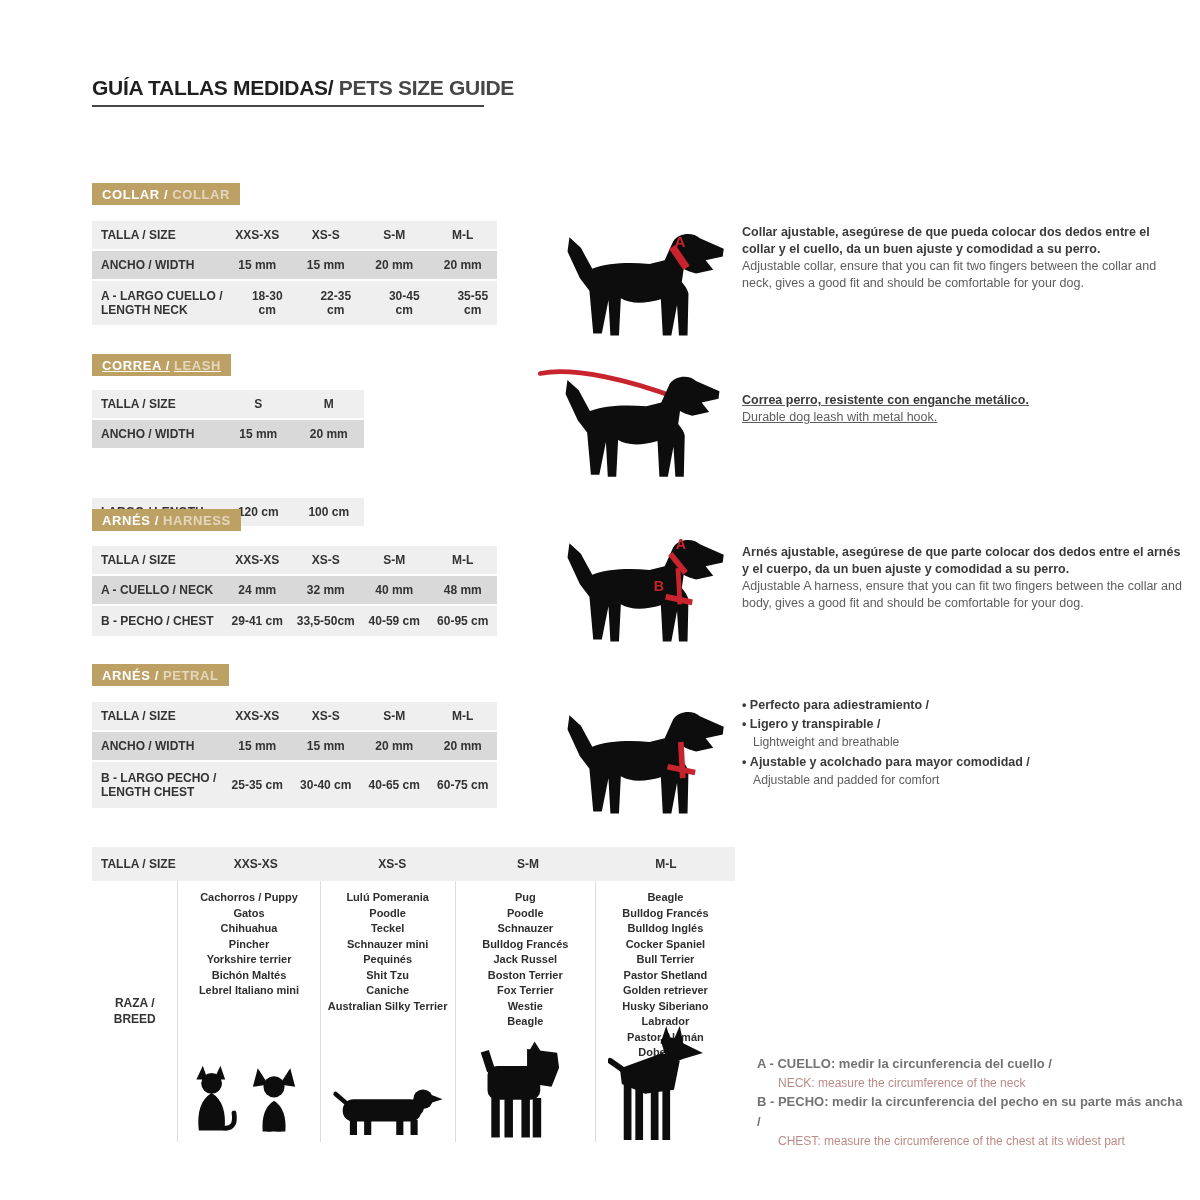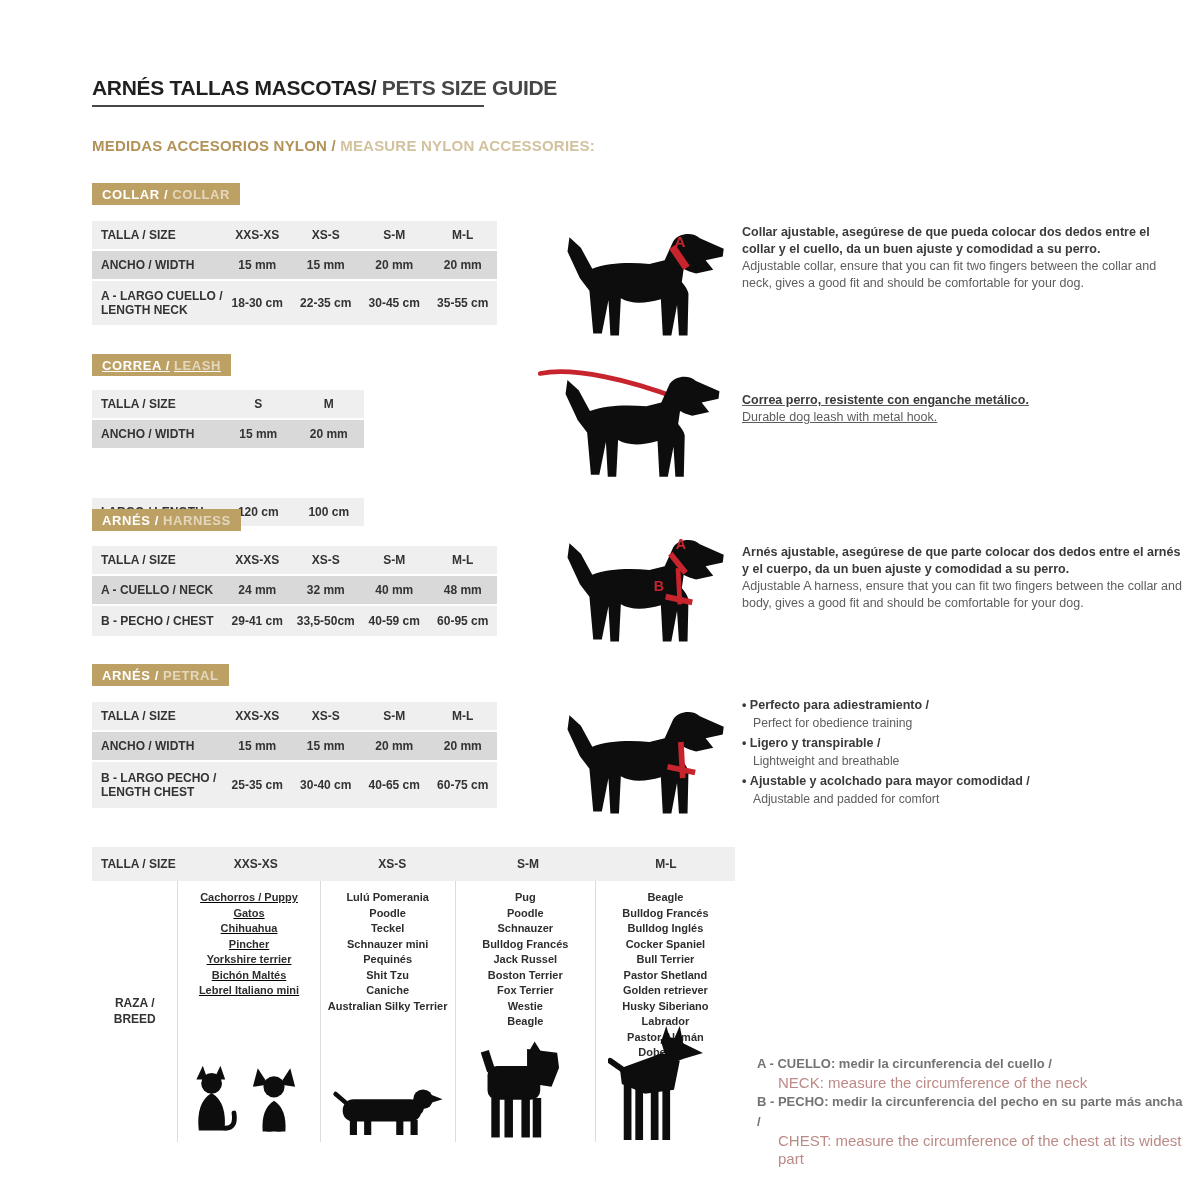--- a/index.html
+++ b/index.html
@@ -41,53 +41,52 @@
   .bh-size{text-align:center;}
   .breeds-body{display:flex;height:261px;}
   .b-labelcol{width:86px;display:flex;flex-direction:column;justify-content:center;
               align-items:center;font-weight:bold;font-size:12px;color:#333;line-height:1.3;}
   .b-col{border-left:1px solid #dcdcdc;position:relative;padding-top:9px;text-align:center;}
   .b-col .list-item{font-size:11px;font-weight:bold;color:#2e2e2e;line-height:15.5px;}
   .animal{position:absolute;}
 
   
   .note-es{color:#737373;font-weight:bold;font-size:13px;line-height:20px;}
-  .note-en{color:#bb8a86;font-size:15px;line-height:18px;padding-left:21px;}
+  .note-en{color:#bb8a86;font-size:12px;line-height:18px;padding-left:21px;}
 
   svg{display:block;}
 </style>
 </head>
 <body>
 
 <div class="canvas">
 
   <div class="abs" style="left:92px;top:76px;">
-    <div class="title"><span>ARNÉS TALLAS MASCOTAS/</span><span class="t-en"> PETS SIZE GUIDE</span></div>
+    <div class="title"><span>GUÍA TALLAS MEDIDAS/</span><span class="t-en"> PETS SIZE GUIDE</span></div>
     <div class="rule" style="width:392px;"></div>
   </div>
-  <div class="abs subtitle" style="left:92px;top:137px;"><span>MEDIDAS ACCESORIOS NYLON / </span><span class="s-en">MEASURE NYLON ACCESSORIES:</span></div>
 
   <div class="abs badge" style="left:92px;top:183px;"><span>COLLAR /</span><span class="b-en">COLLAR</span></div>
 
   <div class="abs size-table" style="left:92px;top:221px;width:405px;">
     <div class="t-row light" style="height:28px;">
       <div class="t-label">TALLA / SIZE</div>
       <div class="t-val">XXS-XS</div>
       <div class="t-val">XS-S</div>
       <div class="t-val">S-M</div>
       <div class="t-val">M-L</div>
     </div>
     <div class="t-row dark" style="height:28px;">
       <div class="t-label">ANCHO / WIDTH</div>
       <div class="t-val">15 mm</div>
       <div class="t-val">15 mm</div>
       <div class="t-val">20 mm</div>
       <div class="t-val">20 mm</div>
     </div>
-    <div class="t-row light" style="height:44px;">
+    <div class="t-row light" style="height:44px;gap:20px;">
       <div class="t-label">A - LARGO CUELLO / LENGTH NECK</div>
       <div class="t-val">18-30 cm</div>
       <div class="t-val">22-35 cm</div>
       <div class="t-val">30-45 cm</div>
       <div class="t-val">35-55 cm</div>
     </div>
   </div>
 
   <svg class="abs" style="left:538px;top:222px;" width="200" height="124" viewBox="0 0 210 130">
     <path fill="#0d0d0d" d="M33,16 L45,27 L57,49 C73,43 95,42 117,44 L133,40 L142,20 C148,11 163,10 170,17 L195,28 L194,36 L176,40 L184,50 L166,54 C158,52 155,50 153,49 L151,63 C155,68 157,71 158,75 L157,119 L148,119 L146,87 L140,119 L131,119 L129,81 C112,86 97,86 87,80 L85,119 L76,119 L74,82 L67,117 L58,117 L54,72 L44,59 L31,31 Z"></path>
@@ -197,42 +196,41 @@
   </div>
 
   <svg class="abs" style="left:538px;top:700px;" width="200" height="124" viewBox="0 0 210 130">
     <path fill="#0d0d0d" d="M33,16 L45,27 L57,49 C73,43 95,42 117,44 L133,40 L142,20 C148,11 163,10 170,17 L195,28 L194,36 L176,40 L184,50 L166,54 C158,52 155,50 153,49 L151,63 C155,68 157,71 158,75 L157,119 L148,119 L146,87 L140,119 L131,119 L129,81 C112,86 97,86 87,80 L85,119 L76,119 L74,82 L67,117 L58,117 L54,72 L44,59 L31,31 Z"></path>
     <path d="M150,44 L152,82" stroke="#c8242d" stroke-width="6" fill="none"></path>
     <path d="M136,70 L165,76" stroke="#c8242d" stroke-width="6" fill="none"></path>
   </svg>
 
   <div class="abs" style="left:742px;top:696px;width:440px;">
     <div class="bullet-es">Perfecto para adiestramiento /</div>
-    <div class="bullet-en">Perfect for obedience training</div>
     <div class="bullet-es">Ligero y transpirable /</div>
     <div class="bullet-en">Lightweight and breathable</div>
     <div class="bullet-es">Ajustable y acolchado para mayor comodidad /</div>
     <div class="bullet-en">Adjustable and padded for comfort</div>
   </div>
 
   <div class="abs" style="left:92px;top:847px;width:643px;">
     <div class="breeds-header">
       <div class="bh-label">TALLA /  SIZE</div>
       <div class="bh-size" style="width:142px;">XXS-XS</div>
       <div class="bh-size" style="width:135px;">XS-S</div>
       <div class="bh-size" style="width:140px;">S-M</div>
       <div class="bh-size" style="width:140px;">M-L</div>
     </div>
     <div class="breeds-body">
       <div class="b-labelcol">
         <div>RAZA /</div>
         <div>BREED</div>
       </div>
 
-      <div class="b-col" style="width:142px;text-decoration:underline;">
+      <div class="b-col" style="width:142px;">
           <div class="list-item">Cachorros / Puppy</div>
           <div class="list-item">Gatos</div>
           <div class="list-item">Chihuahua</div>
           <div class="list-item">Pincher</div>
           <div class="list-item">Yorkshire terrier</div>
           <div class="list-item">Bichón Maltés</div>
           <div class="list-item">Lebrel Italiano mini</div>
         </div>
       <div class="b-col" style="width:135px;">
           <div class="list-item">Lulú Pomerania</div>

